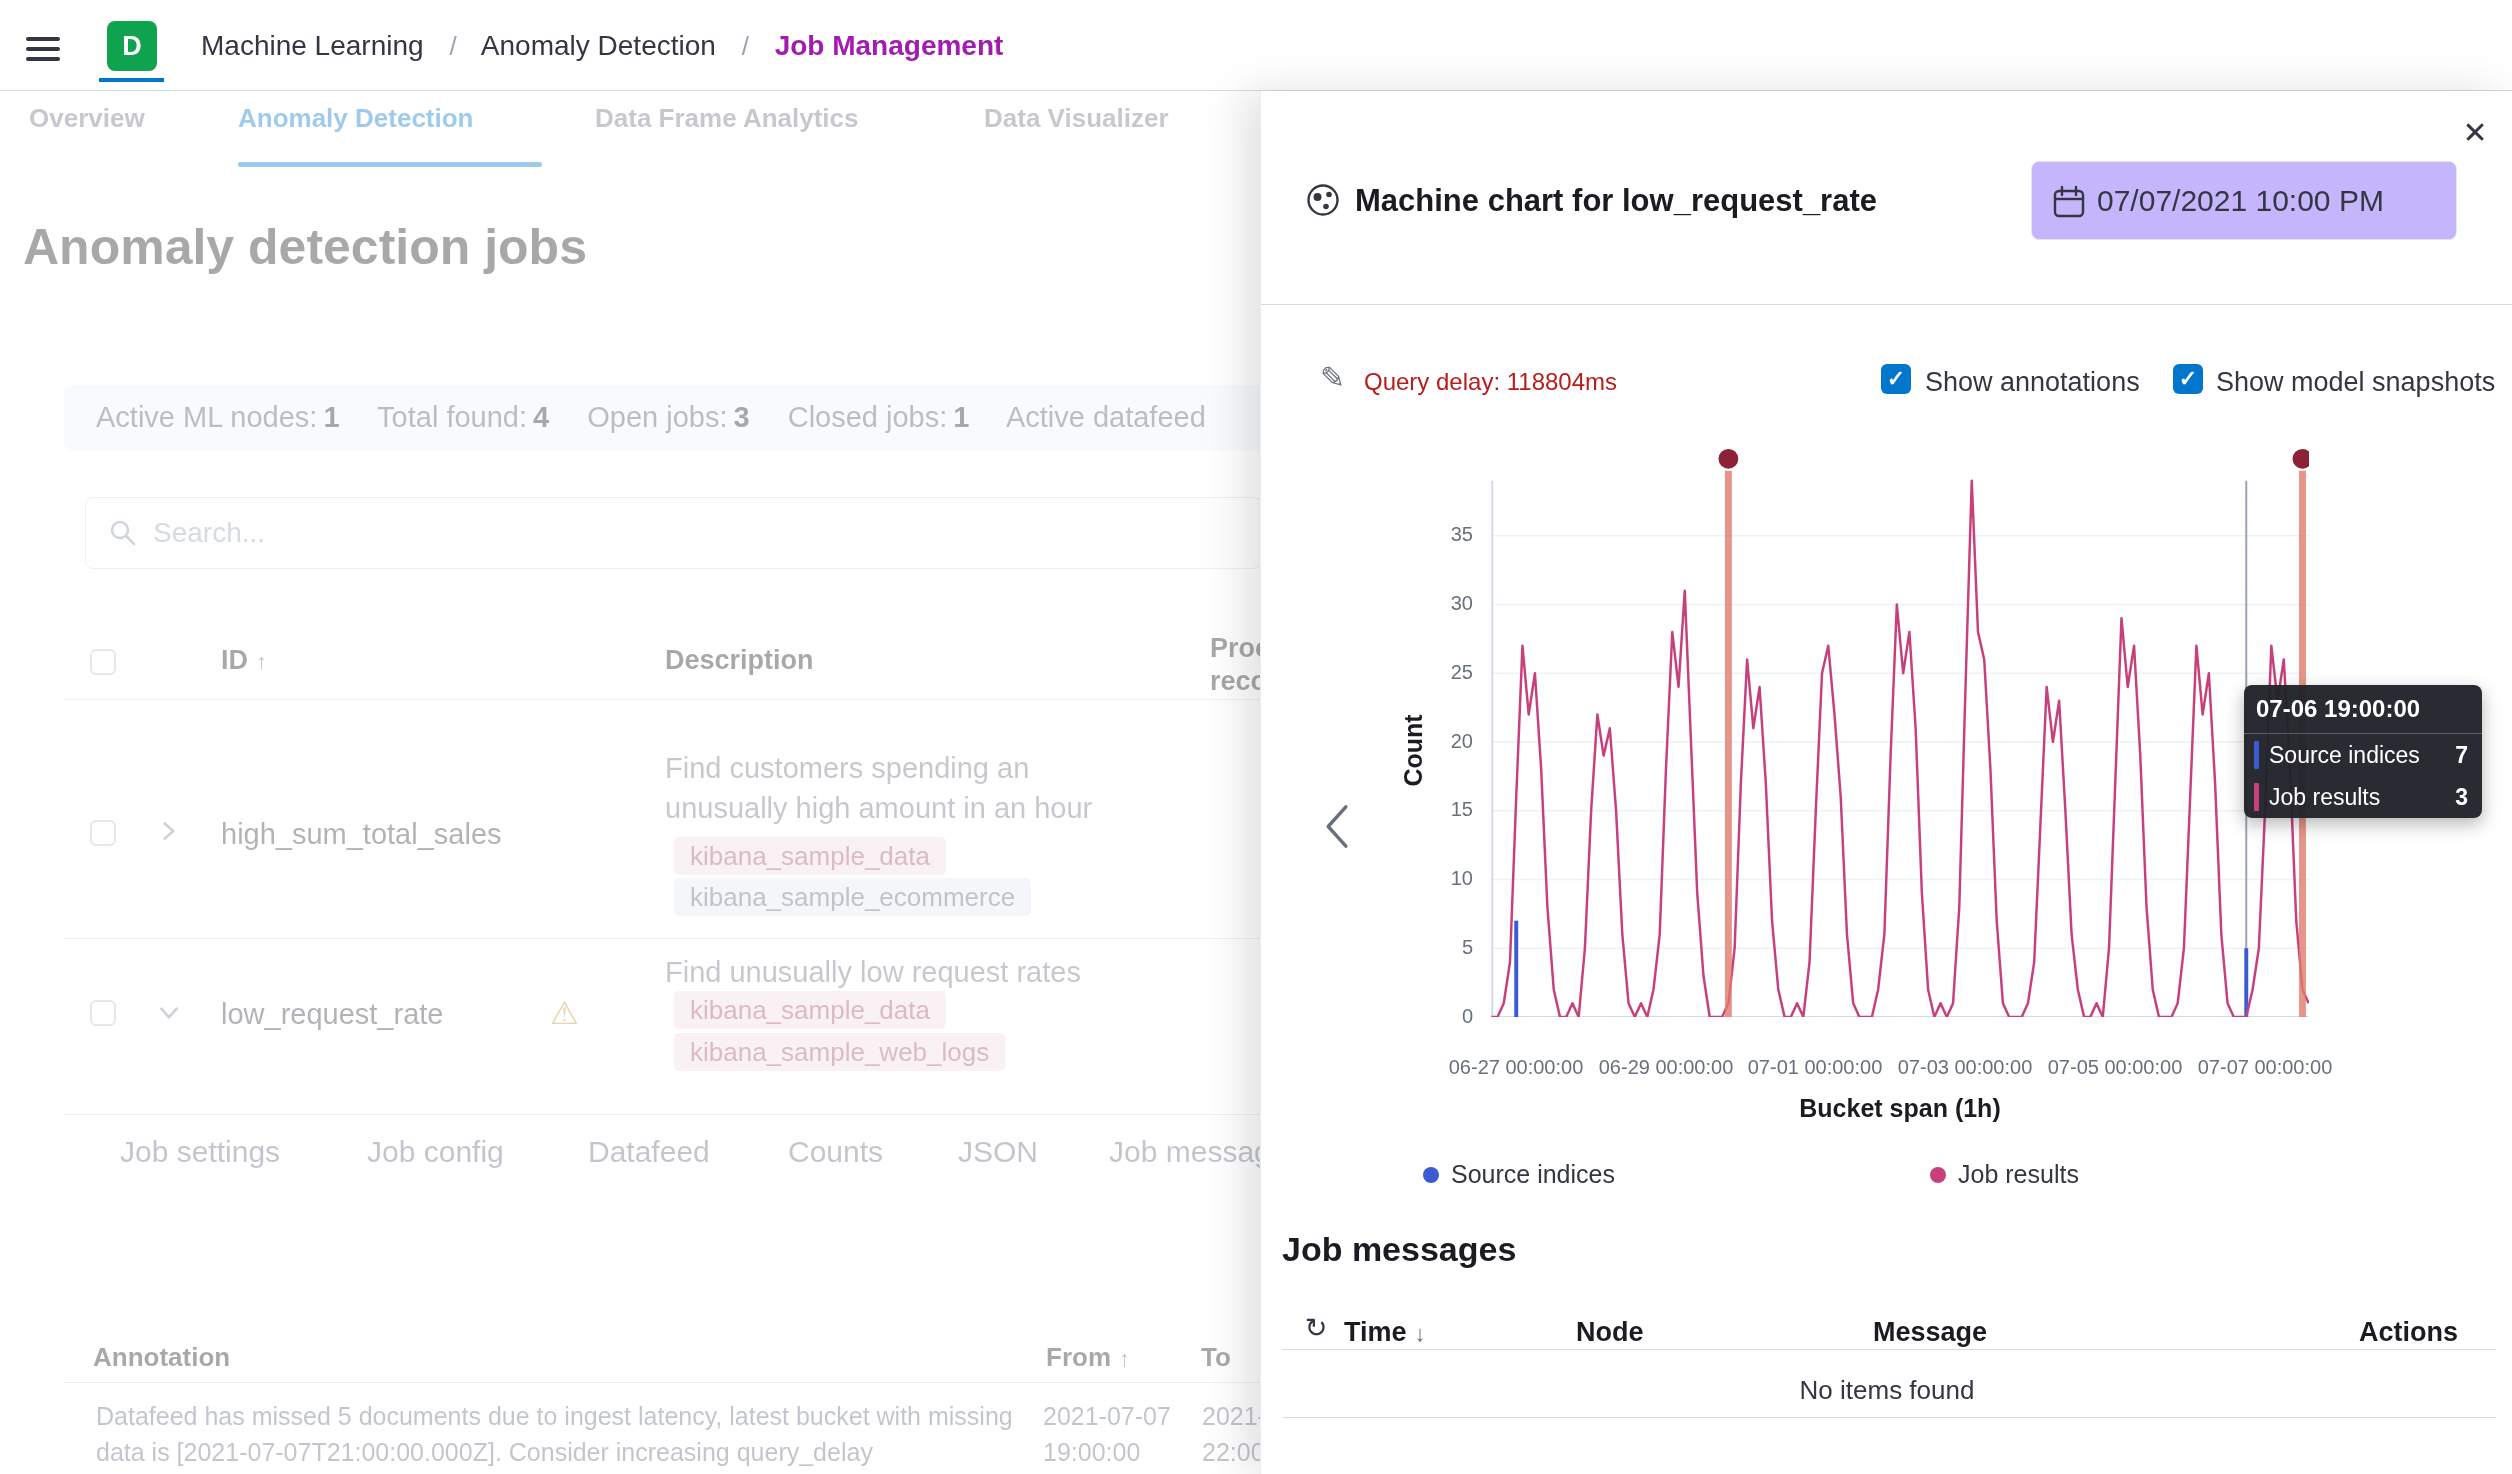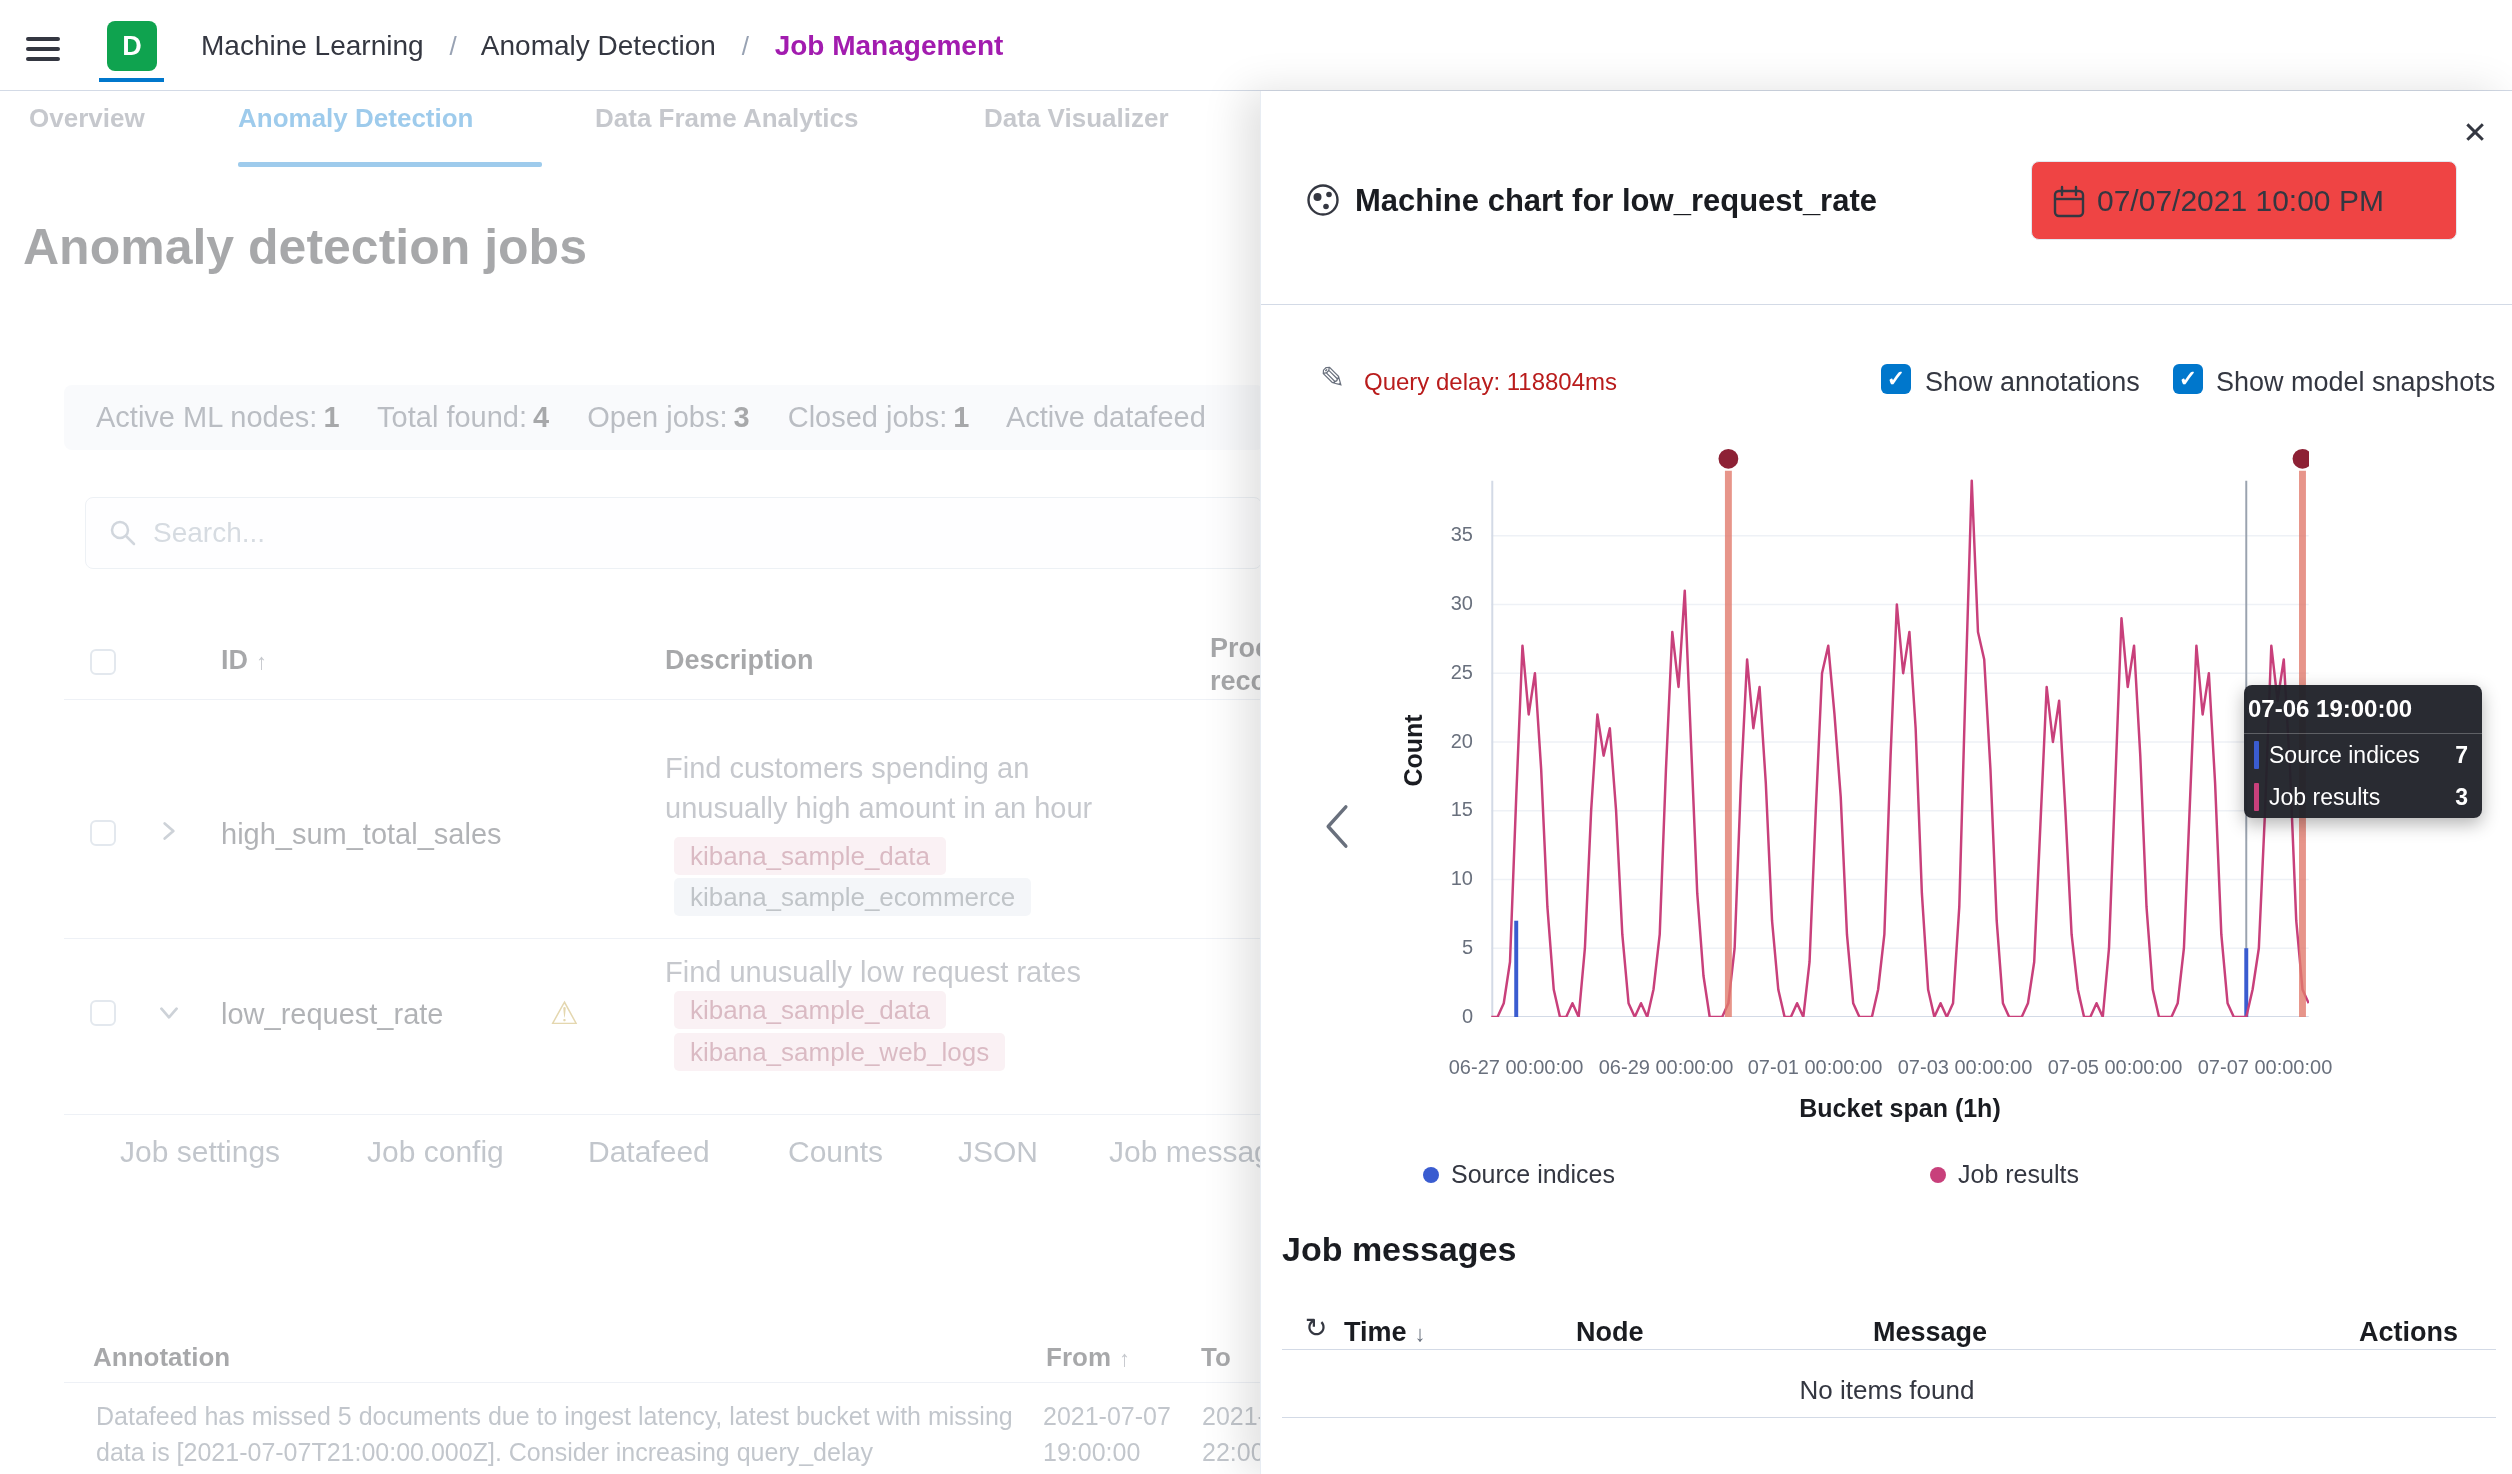--- a/index.html
+++ b/index.html
@@ -63,21 +63,21 @@
   .overlay-mask { position:absolute; left:0; top:91px; width:1260px; height:1383px;
                   background:rgba(255,255,255,0.62); z-index:15; pointer-events:none; }
 
   
   .flyout { position:absolute; left:1260px; top:91px; width:1252px; height:1383px; background:#fff; z-index:30;
             box-shadow:-16px 0 40px rgba(0,0,0,0.12); border-left:1px solid #e8edf3; }
   .flyout-close { position:absolute; left:1191px; top:18px; width:46px; height:46px; background:none; border:none;
                   font-size:30px; color:#343741; cursor:pointer; }
   .fly-head-icon { position:absolute; left:44px; top:91px; }
   .flyout-title { position:absolute; left:94px; top:92px; font-size:31px; font-weight:700; color:#1a1c21; white-space:nowrap; }
-  .datepicker { position:absolute; left:770px; top:70px; width:426px; height:79px; background:#ef4444;
+  .datepicker { position:absolute; left:770px; top:70px; width:426px; height:79px; background:#c4b5fd;
                 border:1px solid #e2e8f0; border-radius:8px; cursor:pointer; text-align:left; }
   .datepicker svg { position:absolute; left:20px; top:23px; }
   .datepicker .dp-text { position:absolute; left:65px; top:0; height:77px; line-height:77px; font-size:30px; color:#343741;
                          font-family:inherit; white-space:nowrap; }
   .divider { position:absolute; height:1px; background:#D3DAE6; }
 
   .pencil { position:absolute; left:59px; top:269px; font-size:30px; color:#69707d; background:none; border:none; cursor:pointer; }
   .q-delay { position:absolute; left:103px; top:277px; font-size:24px; color:#b91c1c; white-space:nowrap; }
   .cbx { position:absolute; top:273px; width:30px; height:30px; border-radius:6px; background:var(--c-accent,#0077CC);
          color:#fff; text-align:center; line-height:30px; font-size:22px; font-weight:700; cursor:pointer; border:none; }
@@ -86,21 +86,21 @@
   .y-axis-title { position:absolute; left:93px; top:645px; width:119px; text-align:center; font-size:25px; font-weight:700;
                   color:#1a1c21; transform:rotate(-90deg); }
   .y-tick { position:absolute; left:156px; width:56px; text-align:right; font-size:20px; color:#69707d; }
   .x-tick { position:absolute; top:965px; width:218px; text-align:center; font-size:20px; color:#69707d; white-space:nowrap; }
   .x-axis-title { position:absolute; left:441px; top:1003px; width:396px; text-align:center; font-size:25px; font-weight:700; color:#1a1c21; }
   #chart-svg { position:absolute; left:230px; top:354px; }
   .prev-btn { position:absolute; left:55px; top:709px; width:44px; height:55px; background:none; border:none; cursor:pointer; }
 
   .tooltip { position:absolute; left:983px; top:594px; width:238px; background:rgba(32,34,42,0.96); border-radius:8px;
              color:#fff; box-shadow:0 6px 18px rgba(0,0,0,0.3); z-index:5; }
-  .tooltip-title { padding:10px 4px; font-size:24px; font-weight:700; border-bottom:1px solid rgba(255,255,255,0.25); white-space:nowrap; }
+  .tooltip-title { padding:10px 12px; font-size:24px; font-weight:700; border-bottom:1px solid rgba(255,255,255,0.25); white-space:nowrap; }
   .tooltip-row { display:flex; align-items:center; padding:7px 14px 7px 10px; font-size:23px; }
   .tooltip-bar { width:5px; height:28px; margin-right:10px; border-radius:1px; flex:none; }
   .bar-source { background:var(--c-source-indices,#3a5cd0); }
   .bar-results { background:var(--c-job-results,#c8407b); }
   .tooltip-val { margin-left:auto; font-weight:700; }
 
   .legend-item { position:absolute; top:1069px; display:flex; align-items:center; gap:12px; font-size:25px; color:#343741; cursor:pointer; }
   .dot { width:16px; height:16px; border-radius:50%; flex:none; }
   .dot-source { background:var(--c-source-indices,#3a5cd0); }
   .dot-results { background:var(--c-job-results,#c8407b); }

